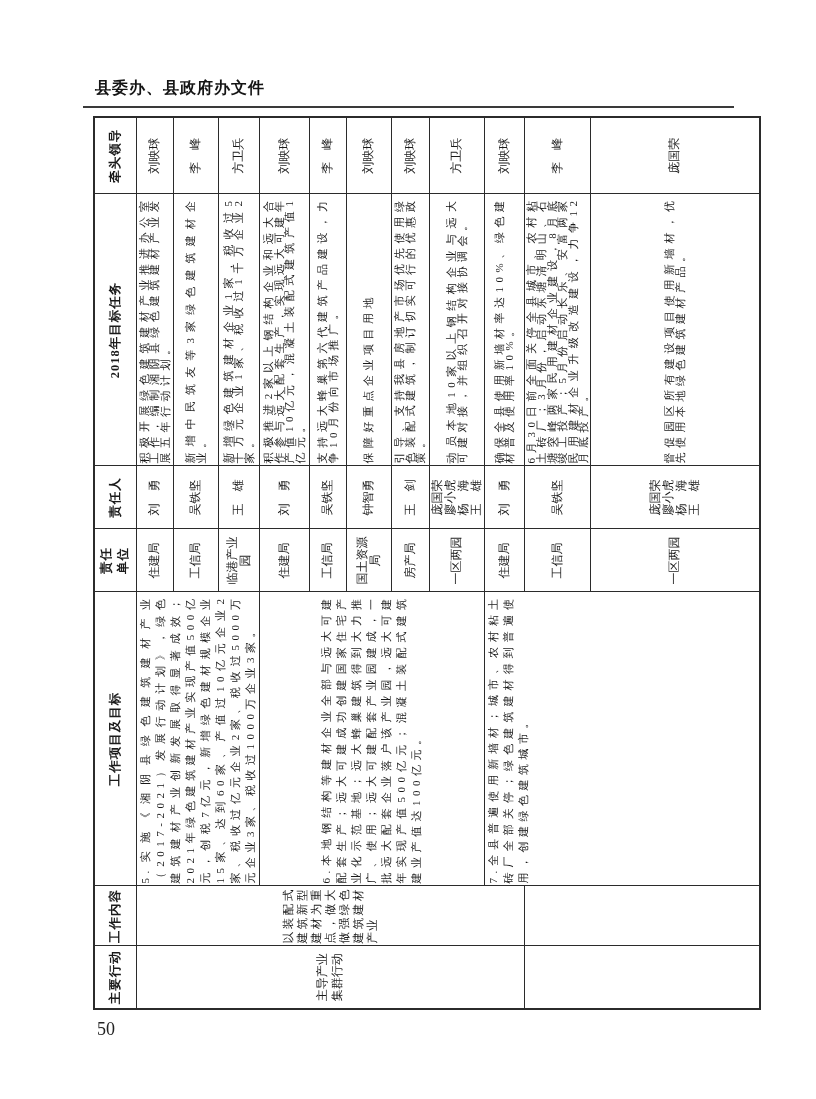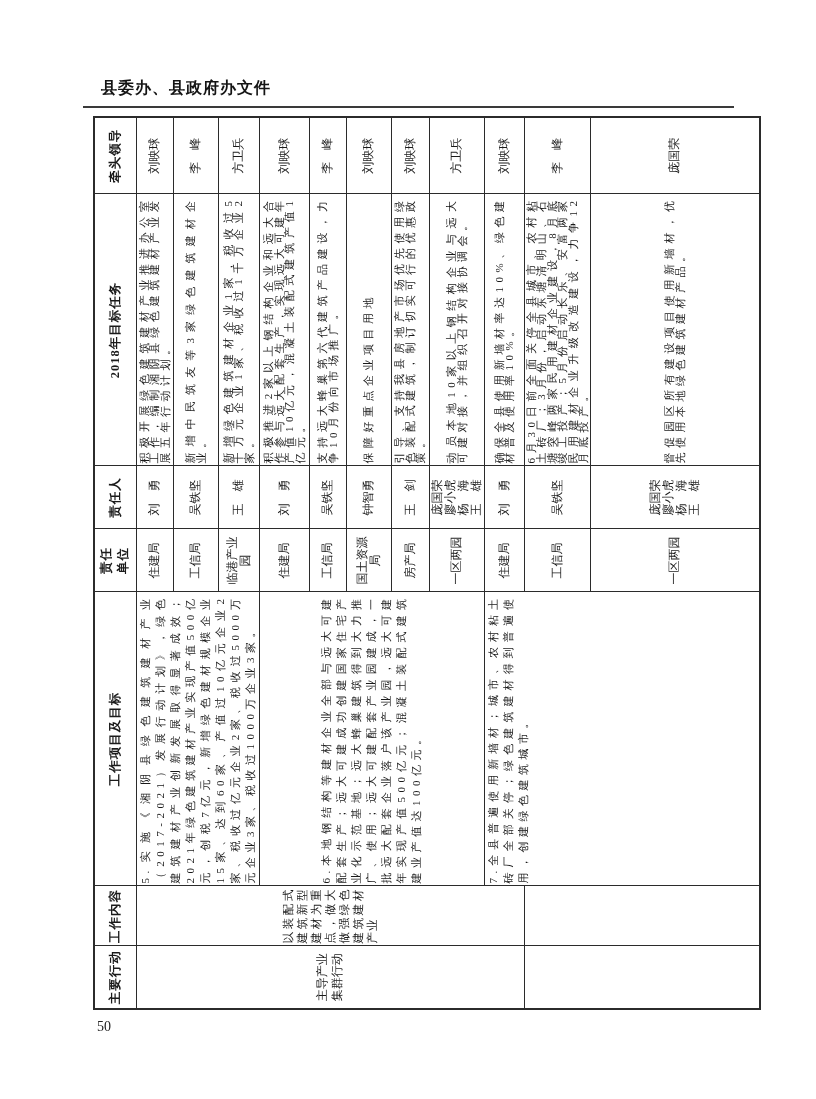--- a/index.html
+++ b/index.html
@@ -2,29 +2,29 @@
 <html><head>
 <meta charset="utf-8">
 <style>
   html,body{margin:0;padding:0;}
   body{
     width:816px;height:1099px;background:#ffffff;position:relative;
     font-family:"Liberation Serif","DejaVu Serif",serif;color:#1a1a1a;
     overflow:hidden;
   }
   .doc-header{
-    position:absolute;left:101px;top:78px;
+    position:absolute;left:95px;top:78px;
     font-family:"Liberation Sans","DejaVu Sans",sans-serif;
     font-weight:bold;font-size:16px;letter-spacing:1px;color:#141414;
   }
   .header-rule{
     position:absolute;left:83px;top:106px;width:651px;height:2px;background:#3a3a3a;
   }
   .page-number{
-    position:absolute;left:97px;top:1019px;font-size:14px;color:#222;
+    position:absolute;left:97px;top:1019px;font-size:18px;color:#222;
   }
   .table-viewport{
     position:absolute;left:93px;top:118px;width:649px;height:892px;
   }
   .rotated{
     width:892px;height:649px;
     transform:rotate(-90deg) translateX(-892px);
     transform-origin:0 0;
   }
   table.plan{

